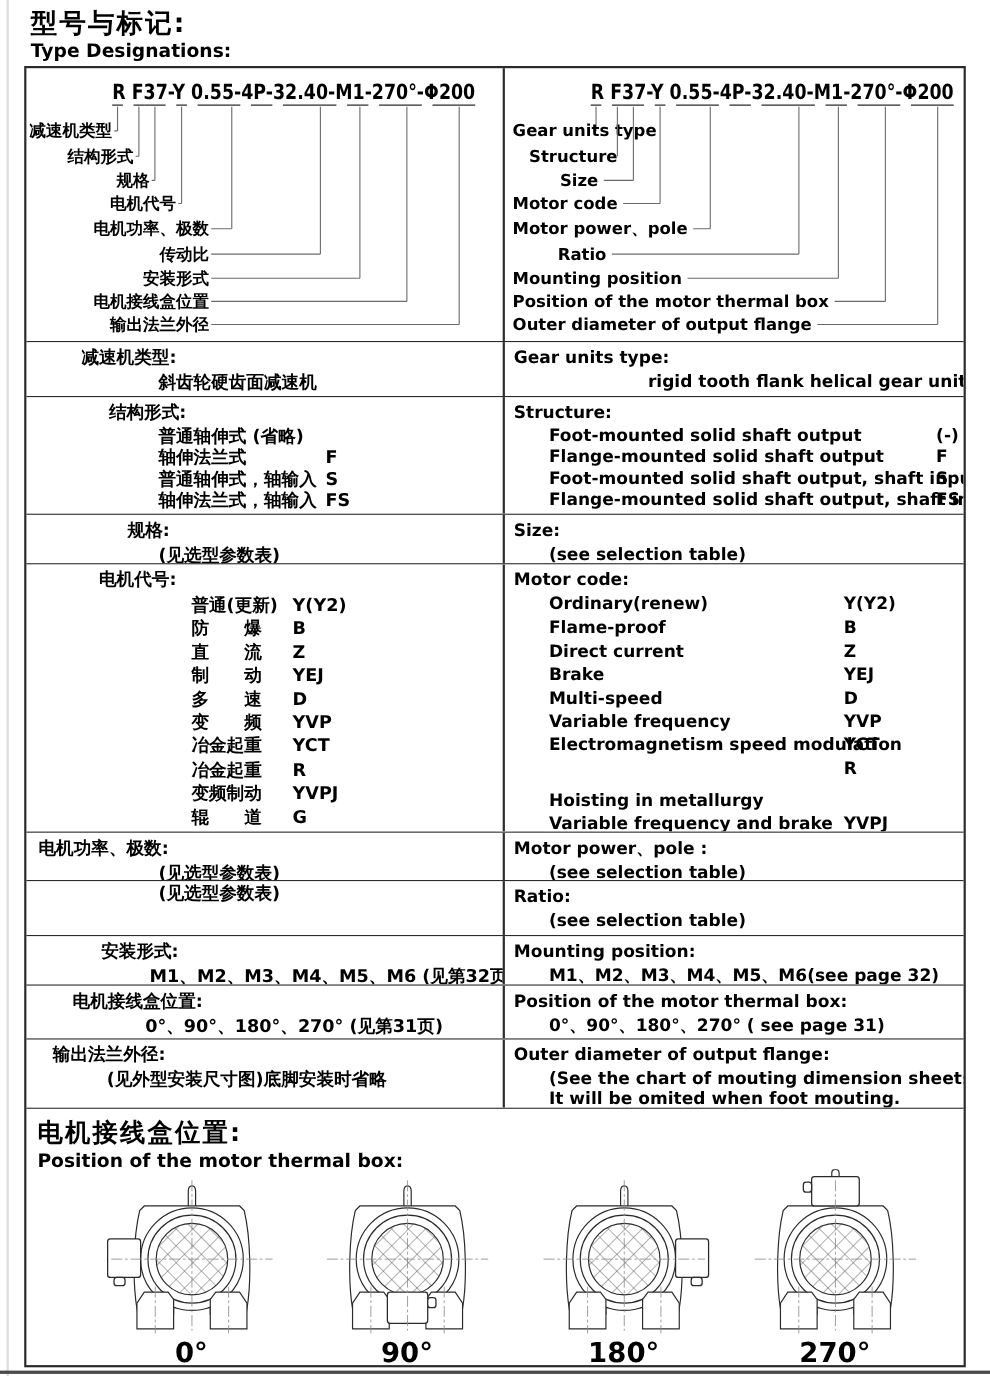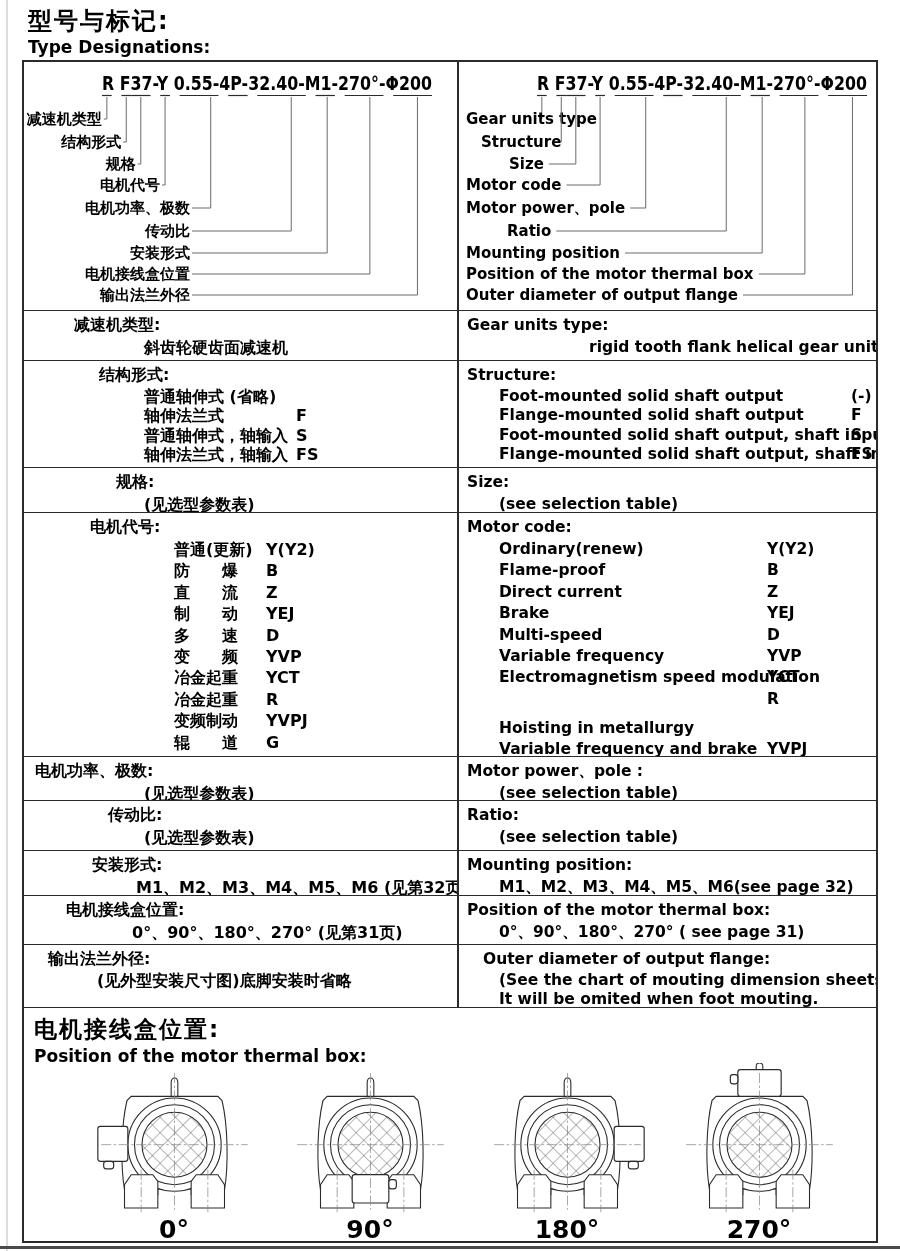--- a/index.html
+++ b/index.html
@@ -296,21 +296,20 @@
             <div class="row-title" style="padding-left: 11px;">电机功率、极数:</div>
             <div class="row-line" style="padding-left: 120px;">(见选型参数表)</div>
           </div>
           <div class="cell en">
             <div class="row-title" style="padding-left: 8px;">Motor power、pole :</div>
             <div class="row-line" style="padding-left: 40px;">(see selection table)</div>
           </div>
         </div>
         <div class="row" style="height: 50px;">
           <div class="cell zh">
-            <div class="row-title" style="padding-left: 84px;">传动比:</div>
             <div class="row-line" style="padding-left: 120px;">(见选型参数表)</div>
           </div>
           <div class="cell en">
             <div class="row-title" style="padding-left: 8px;">Ratio:</div>
             <div class="row-line" style="padding-left: 40px;">(see selection table)</div>
           </div>
         </div>
         <div class="row" style="height: 45px;">
           <div class="cell zh">
             <div class="row-title" style="padding-left: 68px;">安装形式:</div>
@@ -330,21 +329,21 @@
             <div class="row-title" style="padding-left: 8px;">Position of the motor thermal box:</div>
             <div class="row-line" style="padding-left: 40px;">0°、90°、180°、270° ( see page 31)</div>
           </div>
         </div>
         <div class="row" style="height: 63px;">
           <div class="cell zh">
             <div class="row-title" style="padding-left: 24px;">输出法兰外径:</div>
             <div class="row-line" style="padding-left: 73px; line-height: 19px;">(见外型安装尺寸图)底脚安装时省略</div>
           </div>
           <div class="cell en">
-            <div class="row-title" style="padding-left: 24px;">Outer diameter of output flange:</div>
+            <div class="row-title" style="padding-left: 8px;">Outer diameter of output flange:</div>
             <div class="row-line" style="padding-left: 40px; line-height: 19px;">(See the chart of mouting dimension sheets-overview)</div>
             <div class="row-line" style="padding-left: 40px; line-height: 19px;">It will be omited when foot mouting.</div>
           </div>
         </div>
       </div>
 
     <div class="bottom-sec">
       <div class="bt-zh">电机接线盒位置:</div>
       <div class="bt-en">Position of the motor thermal box:</div>
       <div id="motors">

